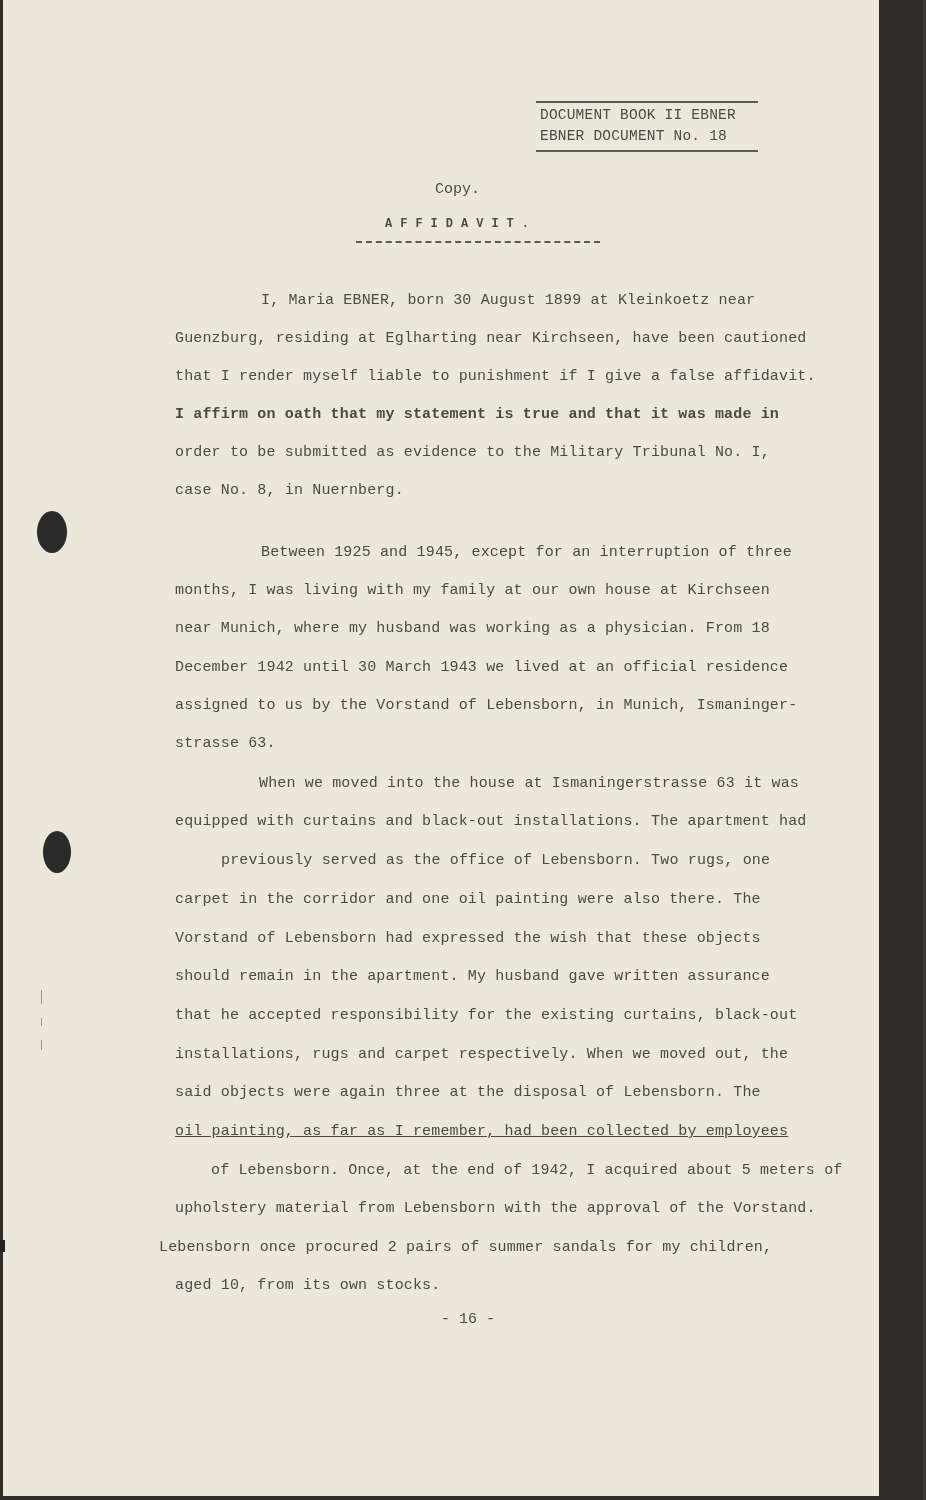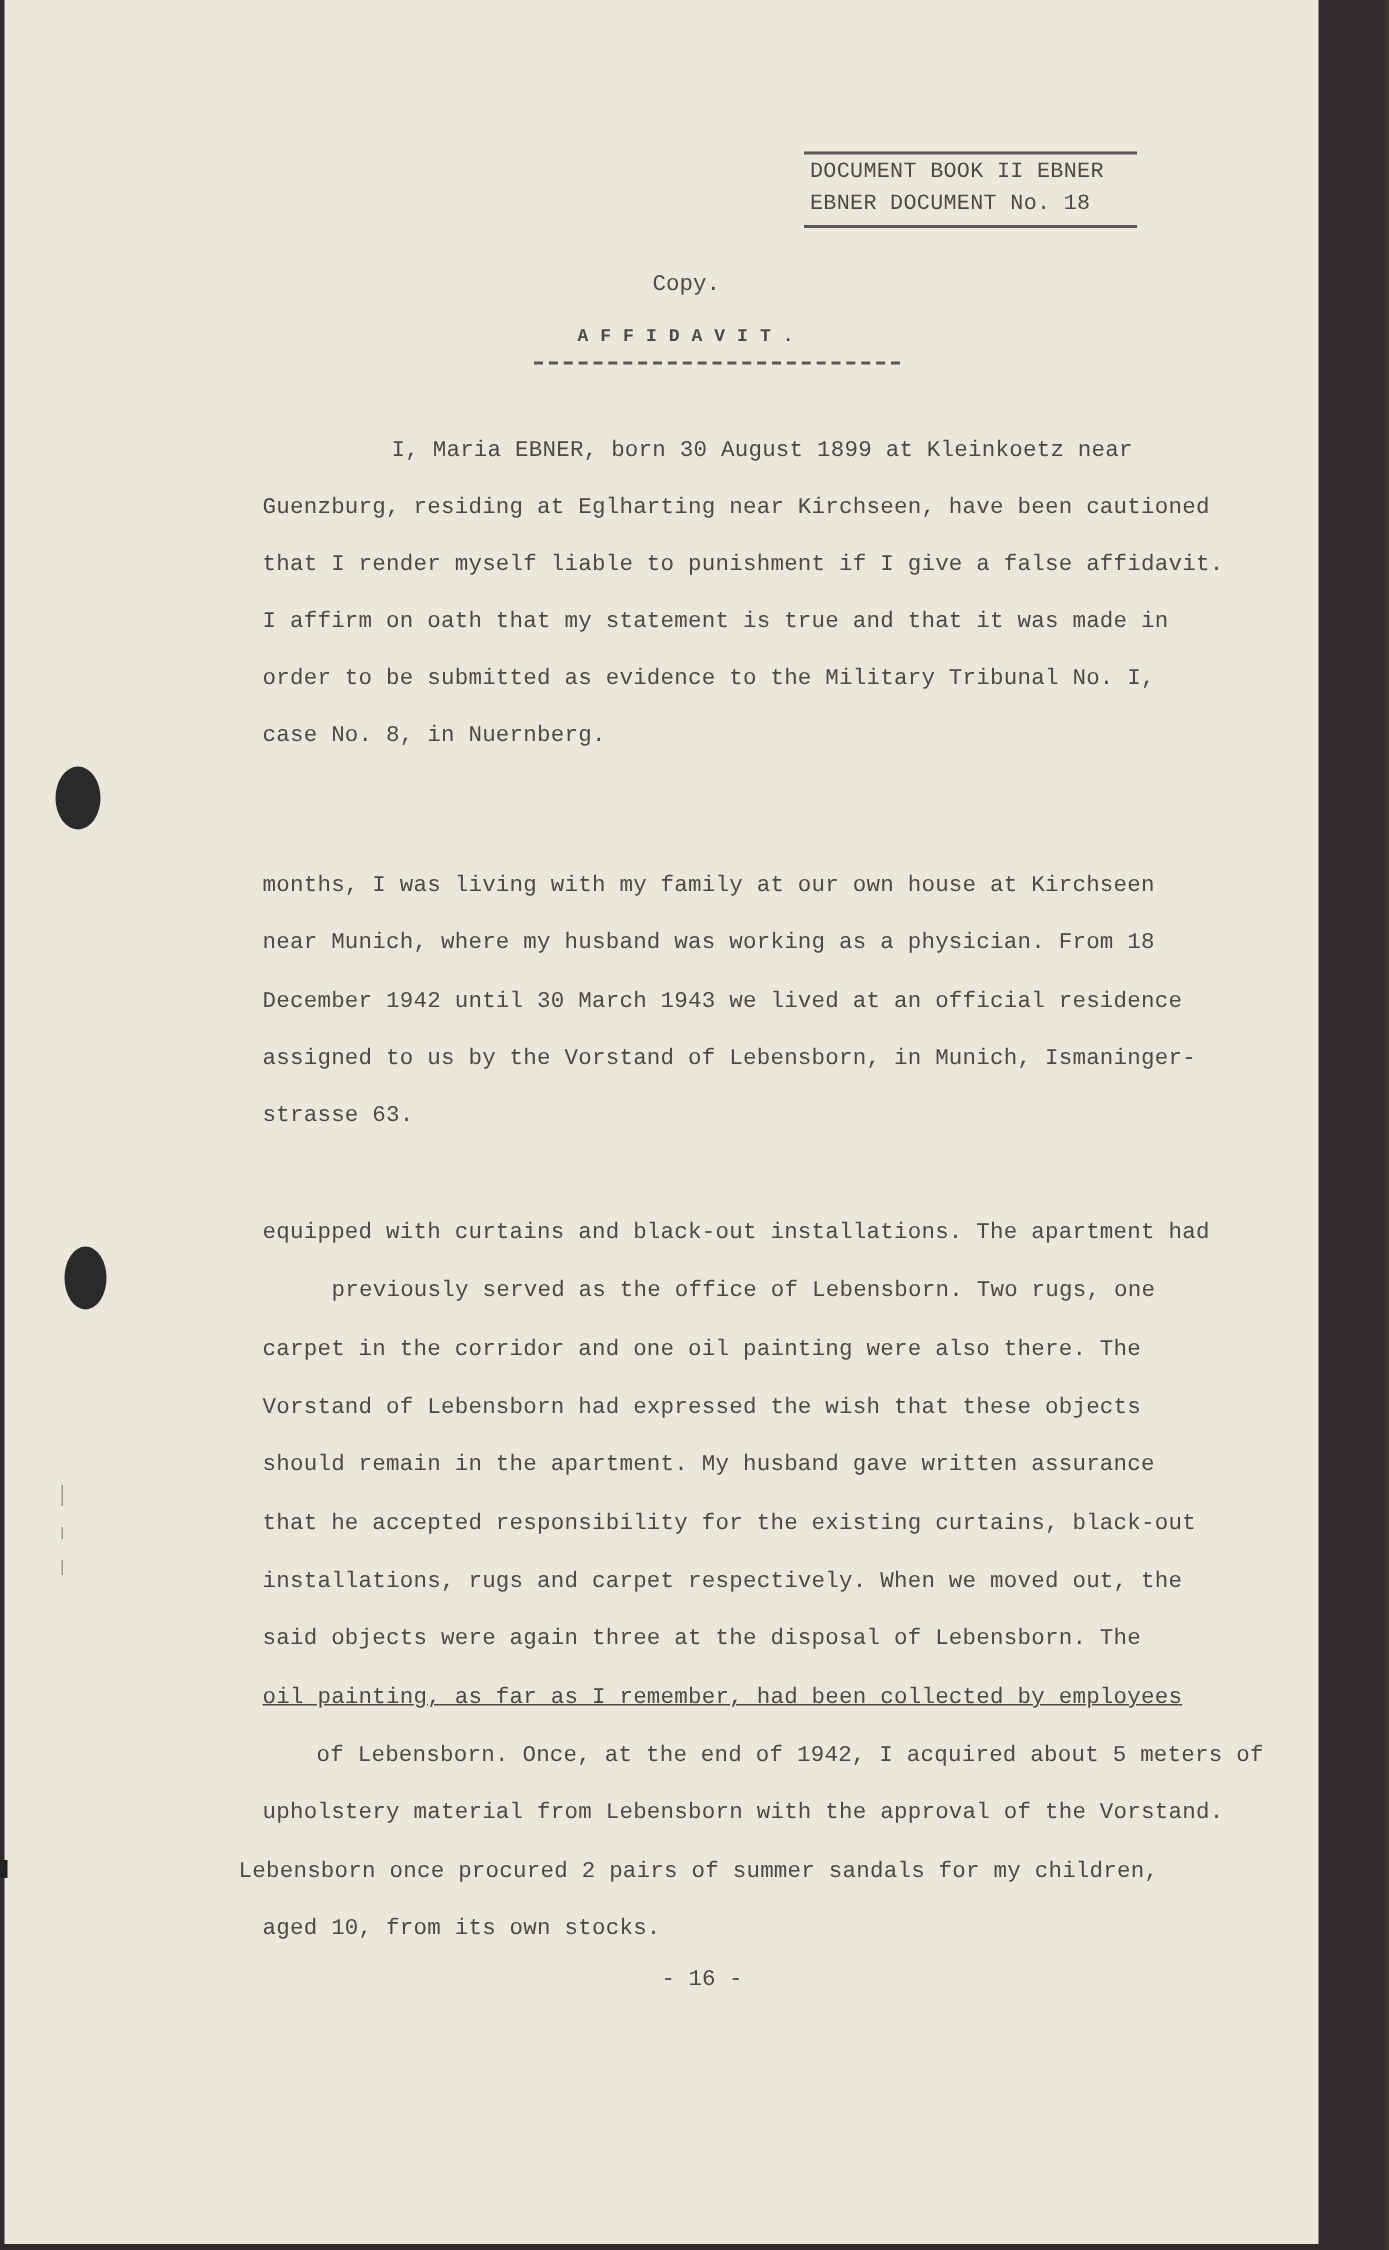--- a/index.html
+++ b/index.html
@@ -109,30 +109,32 @@
     <div>EBNER DOCUMENT No. 18</div>
   </div>
 
   <div class="copy">Copy.</div>
   <div class="title">AFFIDAVIT.</div>
   <div class="title-rule"></div>
 
   <div class="line" style="left:258px; top:292px;">I, Maria EBNER, born 30 August 1899 at Kleinkoetz near</div>
   <div class="line" style="left:172px; top:330px;">Guenzburg, residing at Eglharting near Kirchseen, have been cautioned</div>
   <div class="line" style="left:172px; top:368px;">that I render myself liable to punishment if I give a false affidavit.</div>
-  <div class="line" style="left:172px; top:406px;">I affirm on oath that my statement is true and that it was made in</div>
+  <div class="line" style="left:172px; top:406px;font-weight:bold;">I affirm on oath that my statement is true and that it was made in</div>
   <div class="line" style="left:172px; top:444px;">order to be submitted as evidence to the Military Tribunal No. I,</div>
   <div class="line" style="left:172px; top:482px;">case No. 8, in Nuernberg.</div>
 
+  <div class="line" style="left:258px; top:544px;">Between 1925 and 1945, except for an interruption of three</div>
   <div class="line" style="left:172px; top:582px;">months, I was living with my family at our own house at Kirchseen</div>
   <div class="line" style="left:172px; top:620px;">near Munich, where my husband was working as a physician.  From 18</div>
   <div class="line" style="left:172px; top:659px;">December 1942 until 30 March 1943 we lived at an official residence</div>
   <div class="line" style="left:172px; top:697px;">assigned to us by the Vorstand of Lebensborn, in Munich, Ismaninger-</div>
   <div class="line" style="left:172px; top:735px;">strasse 63.</div>
 
+  <div class="line" style="left:256px; top:775px;">When we moved into the house at Ismaningerstrasse 63 it was</div>
   <div class="line" style="left:172px; top:813px;">equipped with curtains and black-out installations.  The apartment had</div>
   <div class="line" style="left:218px; top:852px;">previously served as the office of Lebensborn.  Two rugs, one</div>
   <div class="line" style="left:172px; top:891px;text-align:center;">carpet in the corridor and one oil painting were also there.  The</div>
   <div class="line" style="left:172px; top:930px;">Vorstand of Lebensborn had expressed the wish that these objects</div>
   <div class="line" style="left:172px; top:968px;">should remain in the apartment.  My husband gave written assurance</div>
   <div class="line" style="left:172px; top:1007px;">that he accepted responsibility for the existing curtains, black-out</div>
   <div class="line" style="left:172px; top:1046px;">installations, rugs and carpet respectively.  When we moved out, the</div>
   <div class="line" style="left:172px; top:1084px;">said objects were again three at the disposal of Lebensborn.  The</div>
   <div class="line" style="left:172px; top:1123px;text-decoration:underline;">oil painting, as far as I remember, had been collected by employees</div>
   <div class="line" style="left:172px; top:1162px;margin-left:36px;">of Lebensborn.  Once, at the end of 1942, I acquired about 5 meters of</div>

